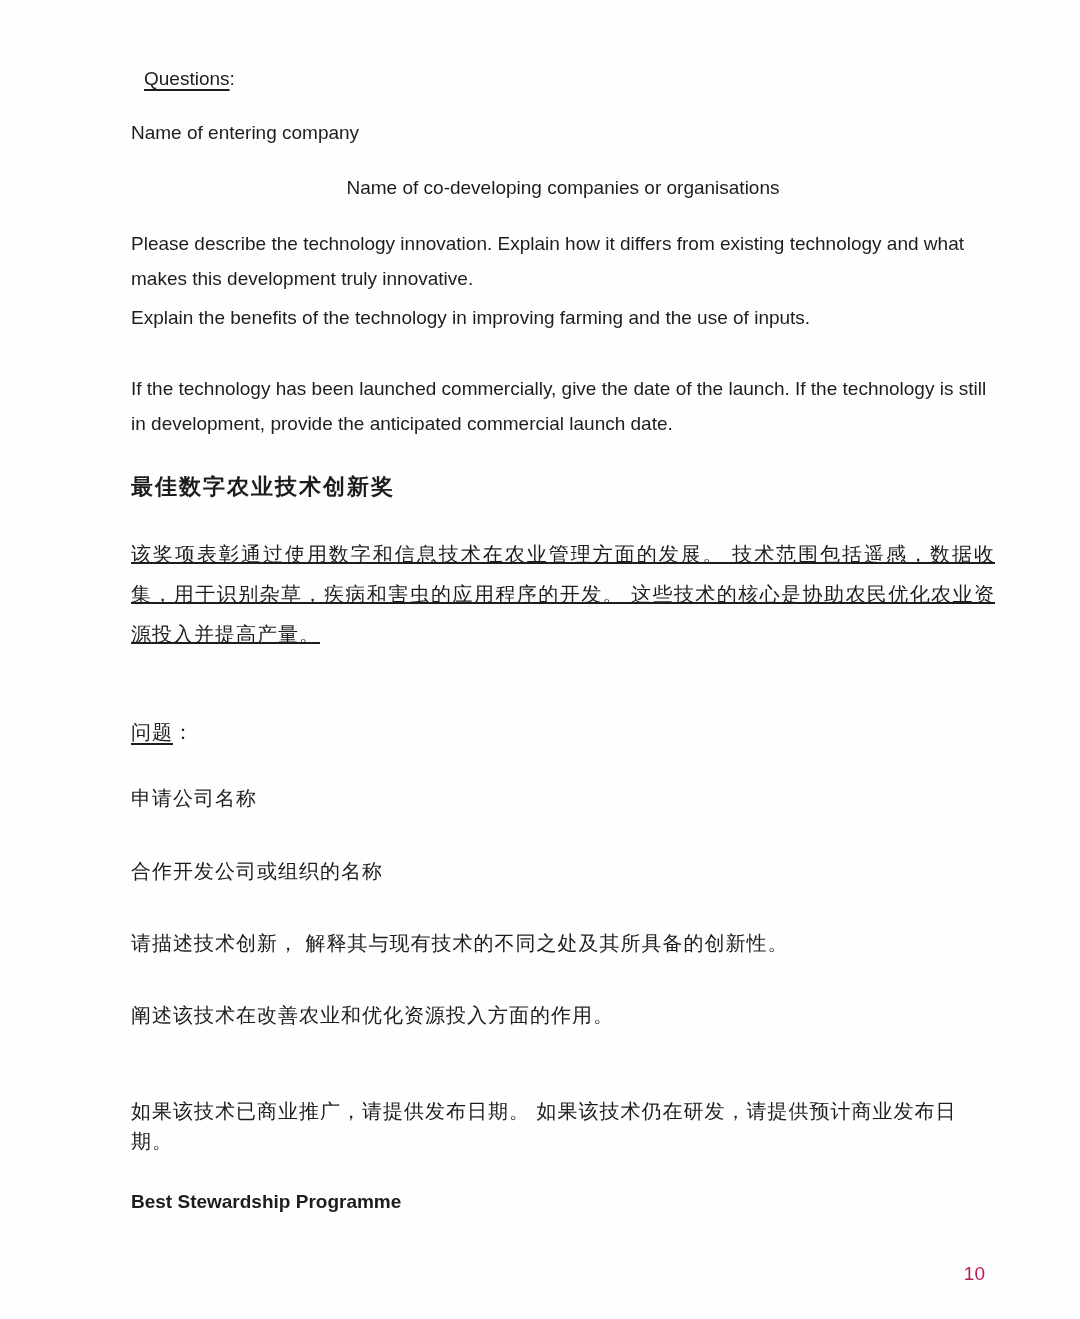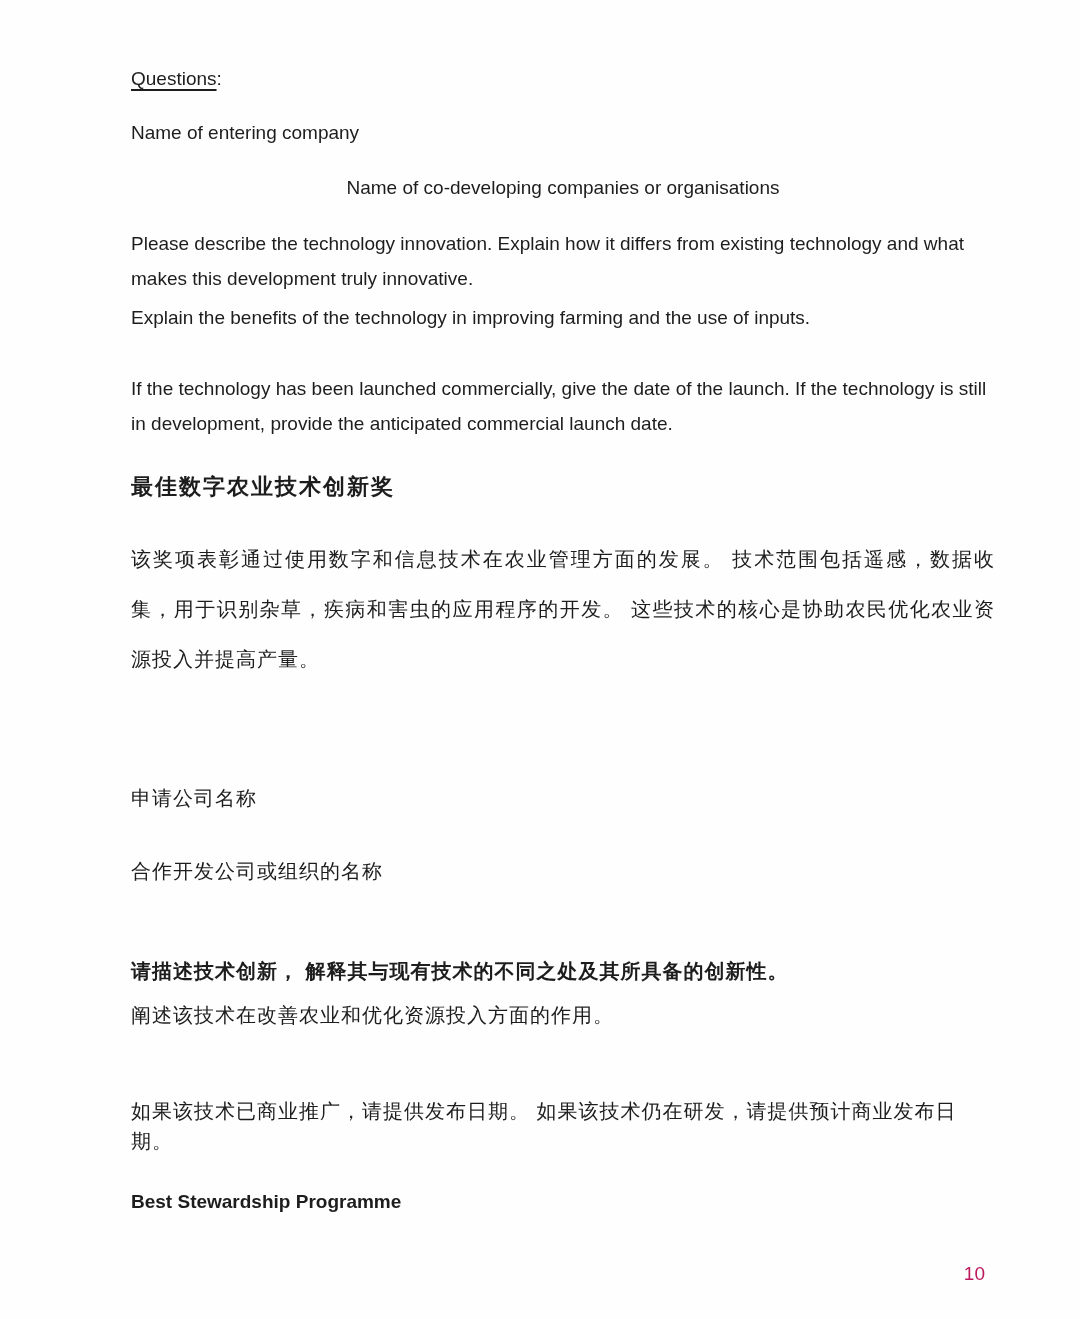--- a/index.html
+++ b/index.html
@@ -6,23 +6,23 @@
   .page{
     position:relative;
     width:1080px;height:1319px;
     background:#fefefe;
     color:#1d1d1d;
     font-family:"Liberation Sans", sans-serif;
     overflow:hidden;
   }
   .blk{position:absolute;left:131px;width:864px;}
   .en{font-size:19px;line-height:35px;}
-  .en-label{font-size:19px;line-height:24px;}
+  .en-label{font-size:19px;line-height:24px;margin-left:13px;}
   .cn{font-size:20px;letter-spacing:1px;line-height:30px;}
-  .cn-para{line-height:50px;text-align:justify;text-justify:inter-ideograph;}
+  .cn-para{line-height:40px;text-align:justify;text-justify:inter-ideograph;text-decoration:underline;}
   .cn-head{font-size:22px;font-weight:bold;letter-spacing:2px;line-height:28px;}
   .bold{font-weight:bold;}
   .u{text-decoration:underline;text-underline-offset:4px;text-decoration-thickness:1.5px;}
   .pageno{position:absolute;right:95px;top:1263px;font-size:19px;color:#be185d;}
 </style>
 </head>
 <body>
 
 <div class="page">
 
@@ -35,26 +35,27 @@
   <p class="blk en" style="top:207px;">Please describe the technology innovation. Explain how it differs from existing technology and what makes this development truly innovative.</p>
 
   <p class="blk en" style="top:281px;">Explain the benefits of the technology in improving farming and the use of inputs.</p>
 
   <p class="blk en" style="top:352px;">If the technology has been launched commercially, give the date of the launch. If the technology is still in development, provide the anticipated commercial launch date.</p>
 
   <p class="blk cn cn-head" style="top:451px;">最佳数字农业技术创新奖</p>
 
   <p class="blk cn cn-para" style="top:514px;">该奖项表彰通过使用数字和信息技术在农业管理方面的发展。 技术范围包括遥感，数据收集，用于识别杂草，疾病和害虫的应用程序的开发。 这些技术的核心是协助农民优化农业资源投入并提高产量。</p>
 
+  <p class="blk cn" style="top:697px;"><span class="u">问题</span><span>：</span></p>
 
   <p class="blk cn" style="top:763px;">申请公司名称</p>
 
   <p class="blk cn" style="top:836px;">合作开发公司或组织的名称</p>
 
-  <p class="blk cn" style="top:936px;font-weight:bold;">请描述技术创新， 解释其与现有技术的不同之处及其所具备的创新性。</p>
+  <p class="blk cn" style="top:908px;">请描述技术创新， 解释其与现有技术的不同之处及其所具备的创新性。</p>
 
   <p class="blk cn" style="top:980px;">阐述该技术在改善农业和优化资源投入方面的作用。</p>
 
   <p class="blk cn" style="top:1076px;">如果该技术已商业推广，请提供发布日期。 如果该技术仍在研发，请提供预计商业发布日期。</p>
 
   <p class="blk en bold" style="top:1165px;">Best Stewardship Programme</p>
 
   <div class="pageno">10</div>
 
 </div>

